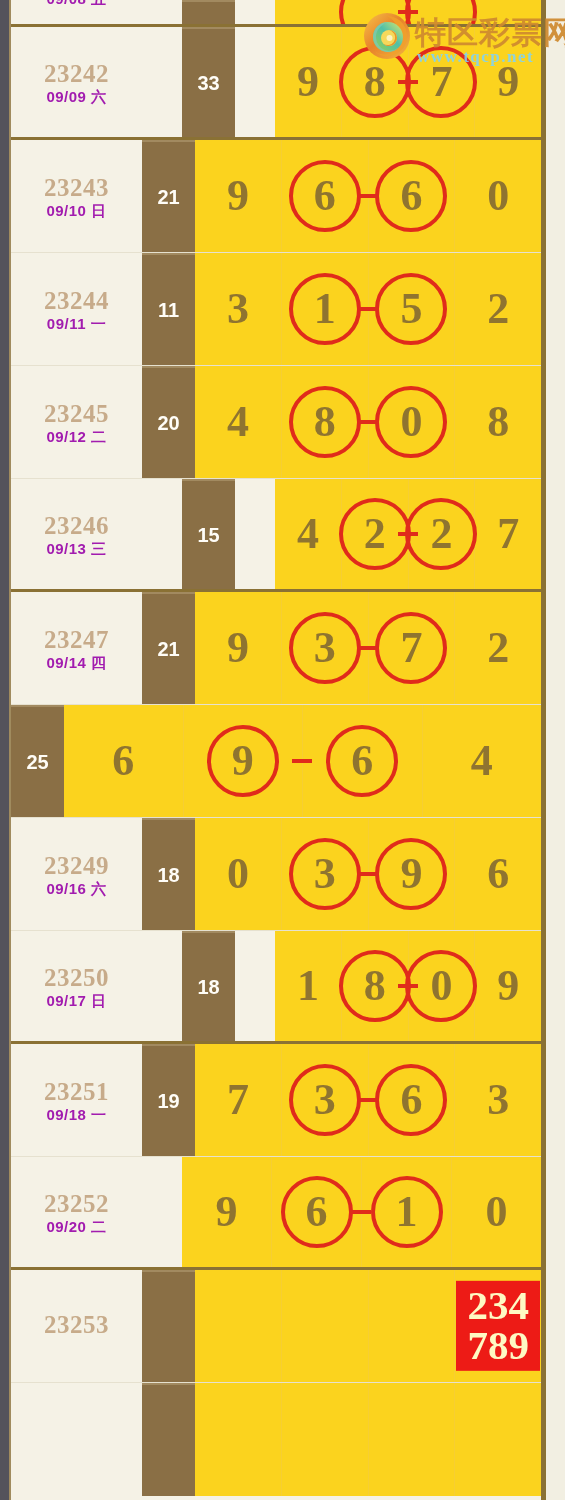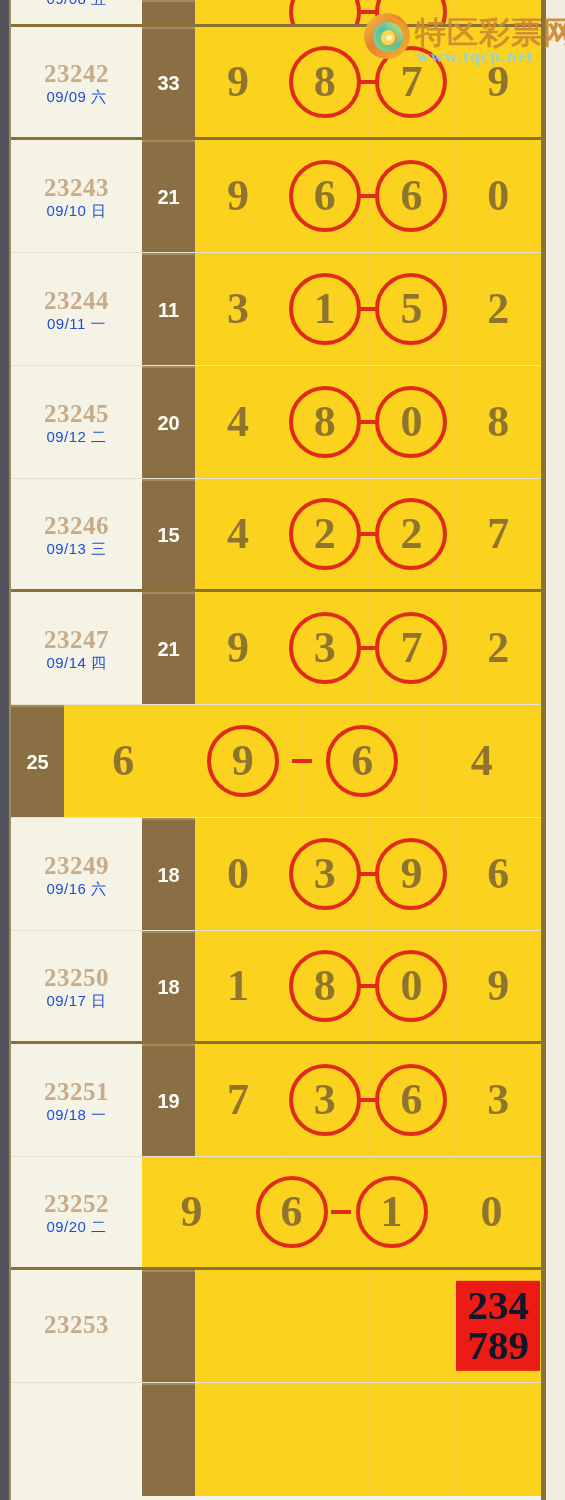--- a/index.html
+++ b/index.html
@@ -54,20 +54,21 @@
 
   .row {
     position: relative;
     display: flex;
     box-sizing: border-box;
     height: 113px;
     border-bottom: 1px solid #e6e1cf;
   }
   .row.group-end {
     border-bottom: 3px solid #8a7134;
+    gap: 40px;
   }
 
   
   .c-issue {
     box-sizing: border-box;
     width: 131px;
     flex: 0 0 131px;
     background: #f5f2e6;
     display: flex;
     flex-direction: column;
@@ -79,22 +80,22 @@
   }
   .issue-no {
     font-size: 25px;
     font-weight: bold;
     color: #c7ab8a;
     letter-spacing: 0.5px;
     line-height: 1;
   }
   .issue-date {
     font-size: 15px;
-    font-weight: normal;
-    color: #1d4ed8;
+    font-weight: bold;
+    color: #a21caf;
     letter-spacing: 0.5px;
     line-height: 1;
     font-family: "Liberation Sans", sans-serif;
   }
 
   
   .c-sum {
     box-sizing: border-box;
     width: 53px;
     flex: 0 0 53px;
@@ -166,21 +167,21 @@
     z-index: 3;
   }
 
   
   .pred {
     position: absolute;
     left: 50%;
     top: 50%;
     transform: translate(-50%, -50%);
     background: #ed1b16;
-    color: #0f172a;
+    color: #fef9c3;
     font-weight: bold;
     font-size: 41px;
     line-height: 0.98;
     padding: 4px 6px 6px 6px;
     text-align: center;
     letter-spacing: 0px;
     z-index: 4;
     box-sizing: border-box;
     width: 84px;
   }

